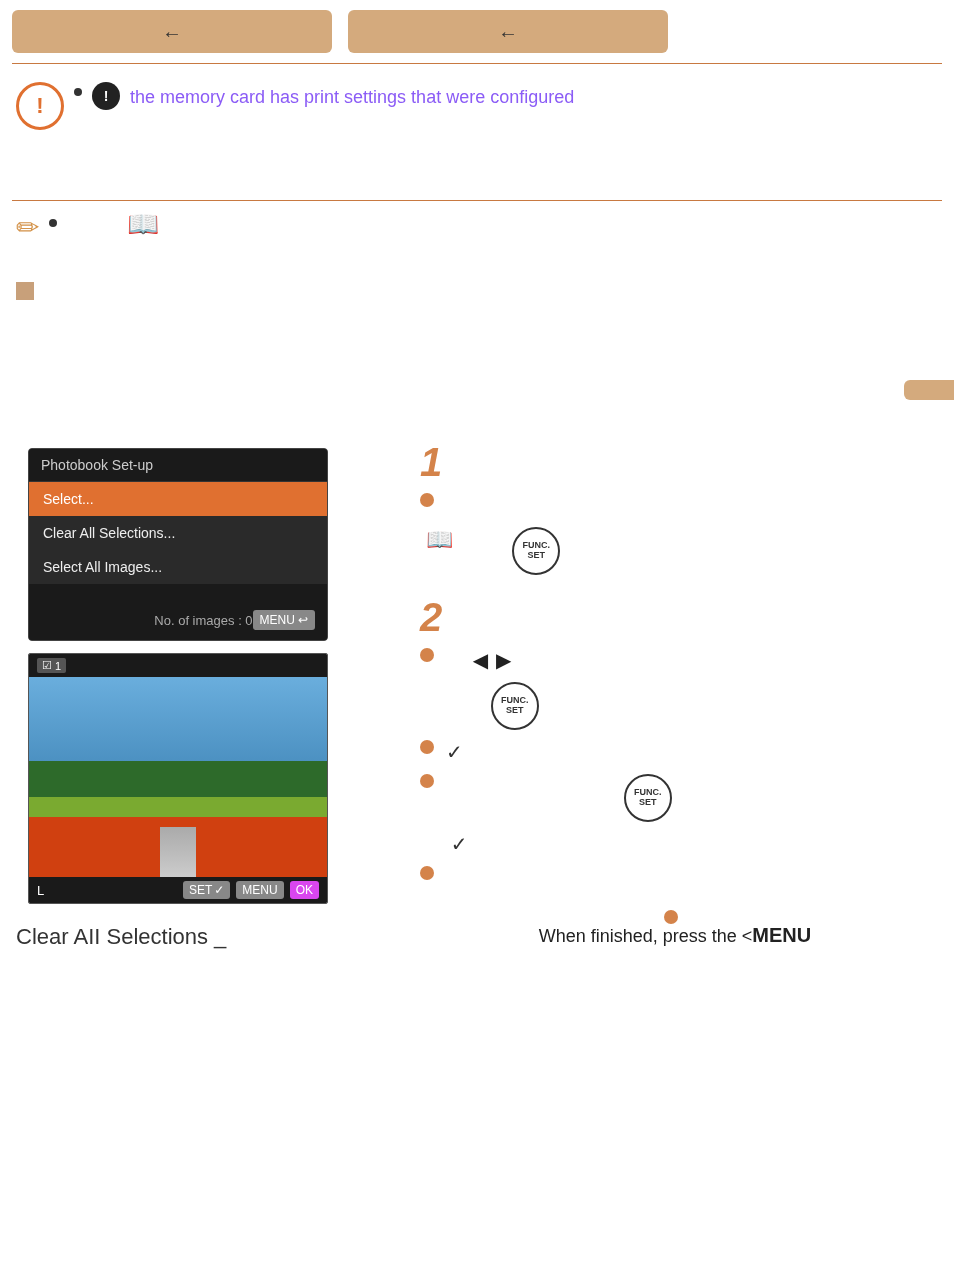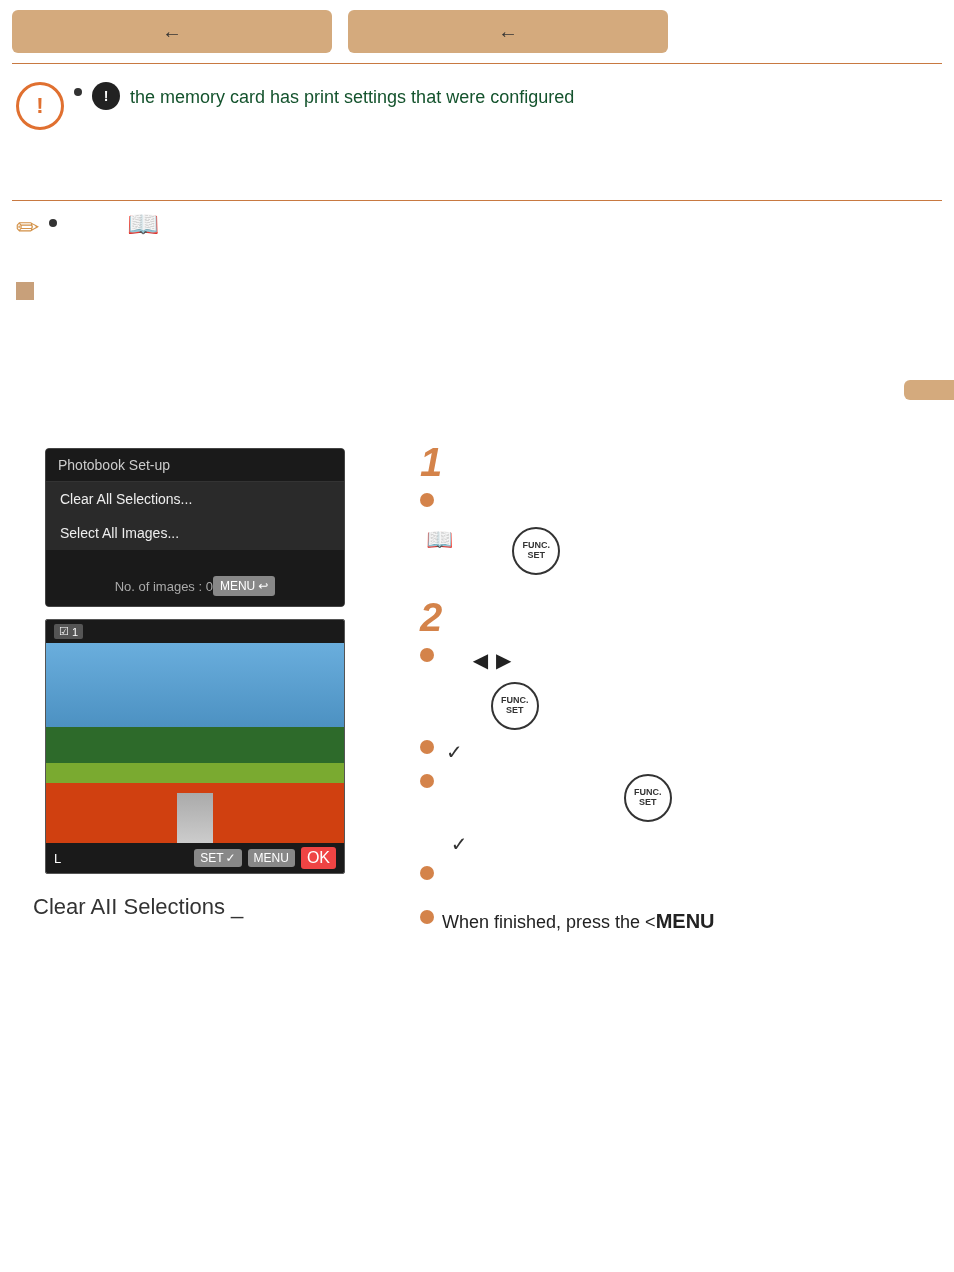--- a/index.html
+++ b/index.html
@@ -78,21 +78,21 @@
       display: flex;
       align-items: center;
       justify-content: center;
       color: #fff;
       font-size: 14px;
       font-weight: bold;
       flex-shrink: 0;
     }
     .warning-text {
       font-size: 18px;
-      color: #14532d;
+      color: #8b5cf6;
       line-height: 1.5;
       padding-top: 2px;
     }
 
     .section-gap { height: 60px; }
 
     
     .note-section {
       display: flex;
       align-items: flex-start;
@@ -162,21 +162,21 @@
       color: #eee;
       background: #2a2a2a;
     }
     .menu-item.selected {
       background: #e07030;
       color: #fff;
     }
     .menu-footer {
       padding: 10px 12px;
       display: flex;
-      justify-content: center;
+      justify-content: flex-end;
       align-items: center;
       color: #aaa;
       font-size: 13px;
       background: #1a1a1a;
       margin-top: 16px;
     }
     .menu-btn {
       background: #888;
       color: #fff;
       border: none;
@@ -241,26 +241,26 @@
       color: #fff;
       border: none;
       border-radius: 3px;
       padding: 2px 6px;
       font-size: 12px;
       display: flex;
       align-items: center;
       gap: 2px;
     }
     .ok-btn {
-      background: #ef4444;
+      background: #d946ef;
       color: #fff;
       border: none;
       border-radius: 3px;
       padding: 2px 6px;
-      font-size: 16px;
+      font-size: 12px;
     }
 
     
     .steps-container {
       position: absolute;
       left: 420px;
       top: 440px;
       width: 510px;
     }
 
@@ -330,34 +330,36 @@
       color: #333;
       margin: 0 4px;
     }
 
     .step-section {
       margin-bottom: 20px;
     }
 
     .finished-row {
       display: flex;
+      align-items: center;
       margin-top: 12px;
+      flex-direction: column;
     }
     .finished-text {
       font-size: 18px;
       color: #222;
     }
     .menu-bold {
       font-weight: bold;
       font-size: 20px;
     }
 
     .left-column {
       position: absolute;
-      left: 29px;
+      left: 12px;
       top: 440px;
       width: 400px;
     }
 
     .clear-all-btn {
       font-size: 22px;
       color: #333;
       padding: 4px 0;
     }
   </style>
@@ -390,20 +392,21 @@
 <div class="tab-label-right"></div>
 
 <div style="margin-top: 30px;">
   <span class="square-icon"></span>
 </div>
 
 <div class="left-column">
 
   <div class="menu-screenshot">
     <div class="menu-title">Photobook Set-up</div>
+    <div class="menu-item selected">Select...</div>
     <div class="menu-item">Clear All Selections...</div>
     <div class="menu-item">Select All Images...</div>
     <div class="menu-footer">
       <span>No. of images : 0</span>
       <button class="menu-btn">
         <span>MENU</span>
         <span>↩</span>
       </button>
     </div>
   </div>

